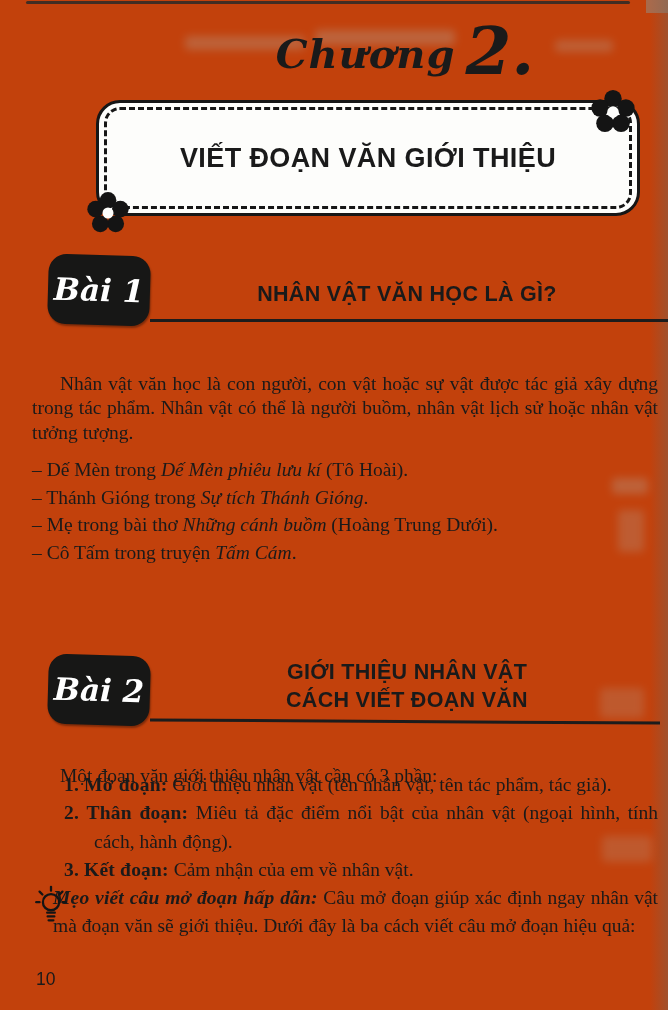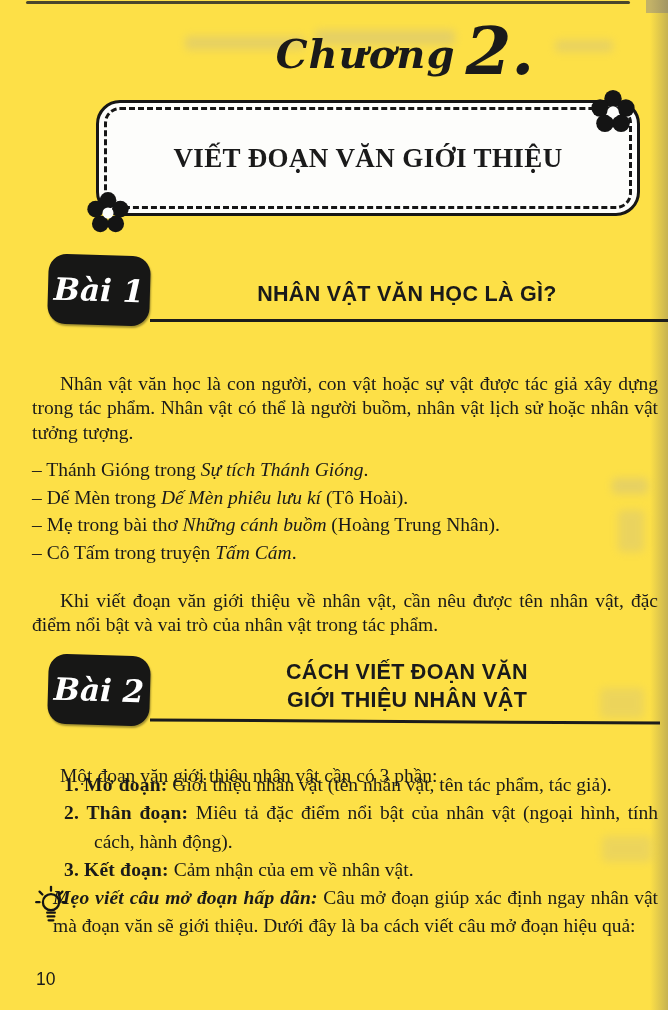--- a/index.html
+++ b/index.html
@@ -1,37 +1,37 @@
 <!DOCTYPE html>
 <html lang="vi"><head>
 <meta charset="utf-8">
 <style>
   html,body{margin:0;padding:0;}
   .page{
     position:relative;
     width:668px;height:1010px;
-    background:#fde047;
+    background:#c2410c;
     overflow:hidden;
     font-family:"Liberation Serif", serif;
     color:#1a1a1a;
   }
   
   .scan-top-line{position:absolute;left:26px;top:1px;width:604px;height:3px;background:#2a2a28;opacity:.85;border-radius:2px;}
   .scan-corner{position:absolute;right:0;top:0;width:22px;height:13px;background:#938d82;opacity:.55;}
   .edge-shadow{position:absolute;right:0;top:0;width:18px;height:1010px;background:linear-gradient(to right, rgba(110,105,95,0), rgba(110,105,95,.38));}
   .ghost{position:absolute;background:#b3aea3;filter:blur(4px);border-radius:4px;}
   
   .chapter{position:absolute;left:105px;top:30px;width:600px;text-align:center;}
   .ch-word{font-family:"DejaVu Serif", serif;font-style:italic;font-weight:700;font-size:40px;letter-spacing:1px;}
   .ch-num{font-family:"DejaVu Serif", serif;font-style:italic;font-weight:700;font-size:66px;line-height:0;vertical-align:-6px;margin-left:10px;}
   
   .title-box{position:absolute;left:96px;top:100px;width:538px;height:110px;border:3.5px solid #161616;border-radius:24px;background:#fdfdfb;}
   .title-dashed{position:absolute;left:5px;right:5px;top:4px;bottom:4px;border:3px dashed #161616;border-radius:16px;}
   .title-text{position:absolute;left:0;right:0;top:0;bottom:0;display:flex;flex-direction:column;justify-content:center;align-items:center;gap:3px;
-    font-family:Liberation Serif, serif;font-weight:700;font-size:27px;letter-spacing:.4px;text-align:center;}
+    font-family:Liberation Sans, sans-serif;font-weight:700;font-size:27px;letter-spacing:.4px;text-align:center;}
   .florette{position:absolute;}
   .florette.tr{right:0px;top:-14px;width:48px;height:46px;}
   .florette.bl{left:-14px;bottom:-22px;width:46px;height:44px;}
   
   .badge{position:absolute;left:48px;width:102px;height:70px;background:#171716;border-radius:18px;
     display:flex;align-items:center;justify-content:center;color:#fff;
     font-family:"DejaVu Serif", serif;font-style:italic;font-weight:700;font-size:31px;
     transform:rotate(1.6deg);box-shadow:1px 2px 2px rgba(0,0,0,.35);}
   .badge1{top:255px;}
   .badge2{top:655px;}
@@ -109,32 +109,31 @@
   </div>
 
   <div class="badge badge1">Bài 1</div>
   <div class="lesson-heading heading1">NHÂN VẬT VĂN HỌC LÀ GÌ?</div>
   <div class="rule rule1"></div>
 
   <p class="body-text indent p-intro1">Nhân vật văn học là con người, con vật hoặc sự vật được tác giả xây dựng trong tác phẩm. Nhân vật có thể là người buồm, nhân vật lịch sử hoặc nhân vật tưởng tượng.</p>
 
 
   <div class="body-text example-list">
+    <div><span>– Dế Mèn trong </span><i>Dế Mèn phiêu lưu kí</i><span> (Tô Hoài).</span></div>
     <div><span>– Thánh Gióng trong </span><i>Sự tích Thánh Gióng</i><span>.</span></div>
-    <div><span>– Dế Mèn trong </span><i>Dế Mèn phiêu lưu kí</i><span> (Tô Hoài).</span></div>
-    <div><span>– Mẹ trong bài thơ </span><i>Những cánh buồm</i><span> (Hoàng Trung Nhân).</span></div>
+    <div><span>– Mẹ trong bài thơ </span><i>Những cánh buồm</i><span> (Hoàng Trung Dưới).</span></div>
     <div><span>– Cô Tấm trong truyện </span><i>Tấm Cám</i><span>.</span></div>
   </div>
 
-  <p class="body-text indent p-concl">Khi viết đoạn văn giới thiệu về nhân vật, cần nêu được tên nhân vật, đặc điểm nổi bật và vai trò của nhân vật trong tác phẩm.</p>
 
   <div class="badge badge2">Bài 2</div>
   <div class="lesson-heading heading2">
+    <div>GIỚI THIỆU NHÂN VẬT</div>
     <div>CÁCH VIẾT ĐOẠN VĂN</div>
-    <div>GIỚI THIỆU NHÂN VẬT</div>
   </div>
   <div class="rule rule2"></div>
 
   <p class="body-text indent p-intro2">Một đoạn văn giới thiệu nhân vật cần có 3 phần:</p>
 
   <div class="body-text parts-list">
     <div class="part"><b>1. Mở đoạn:</b><span> Giới thiệu nhân vật (tên nhân vật, tên tác phẩm, tác giả).</span></div>
     <div class="part"><b>2. Thân đoạn:</b><span> Miêu tả đặc điểm nổi bật của nhân vật (ngoại hình, tính cách, hành động).</span></div>
     <div class="part"><b>3. Kết đoạn:</b><span> Cảm nhận của em về nhân vật.</span></div>
   </div>

